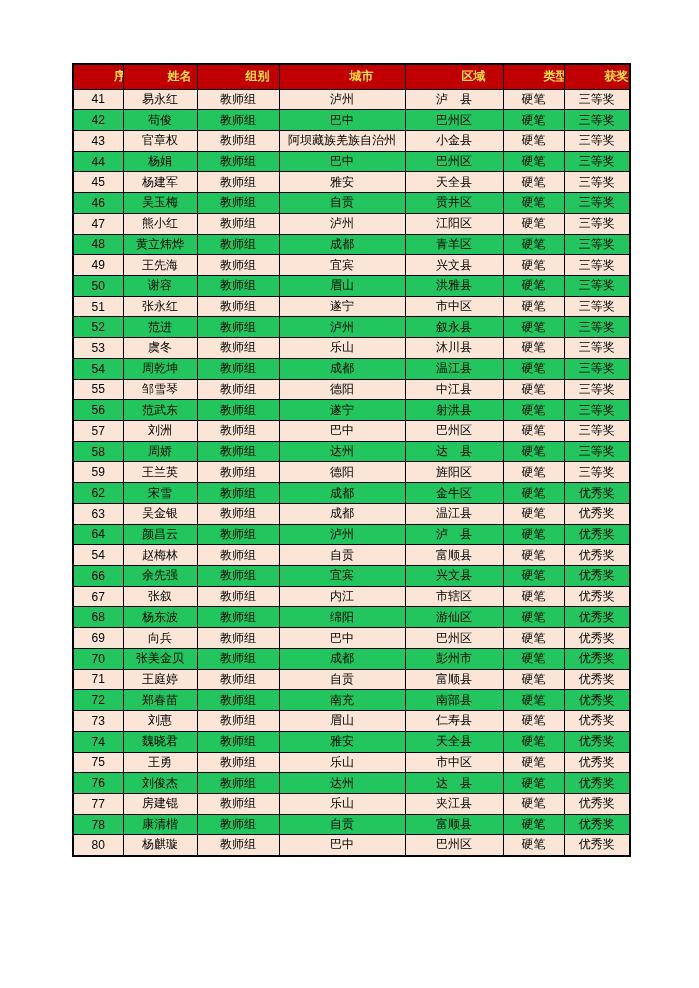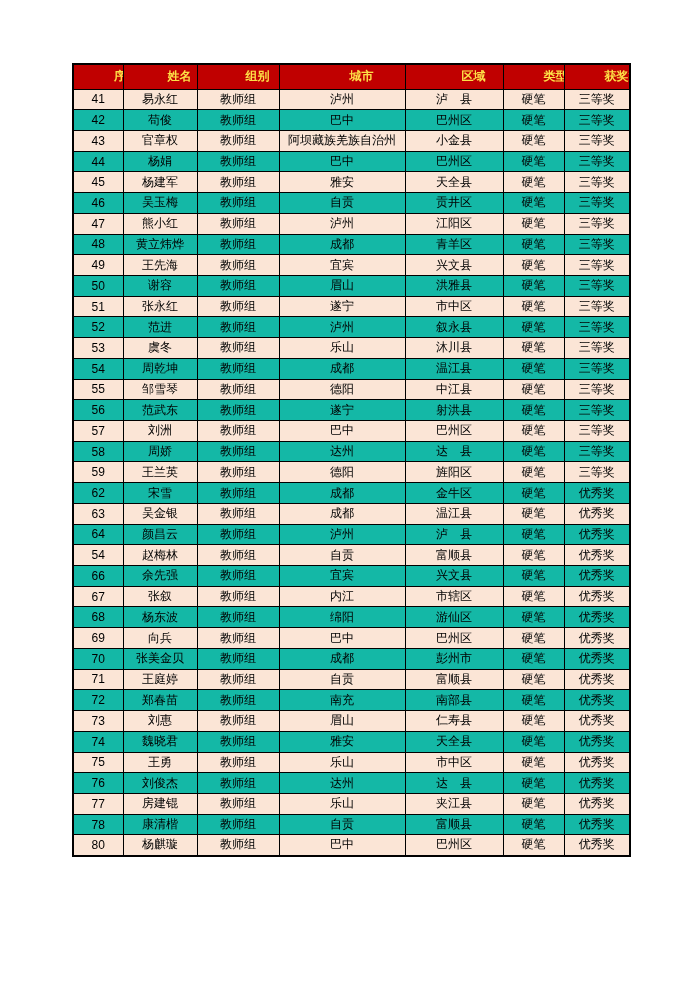--- a/index.html
+++ b/index.html
@@ -46,21 +46,21 @@
     background: #c00000;
   }
   table.award-table th {
     color: #fde047;
     font-size: 12px;
     font-weight: bold;
     padding-left: 40px;
   }
   table.award-table tbody tr {
     height: 20.73px;
-    background: #14b8a6;
+    background: #22c55e;
   }
   table.award-table tbody tr:nth-child(odd) {
     background: #fbe5d6;
   }
   table.award-table td {
     color: #000000;
     font-size: 12px;
     font-weight: normal;
   }
 </style>

